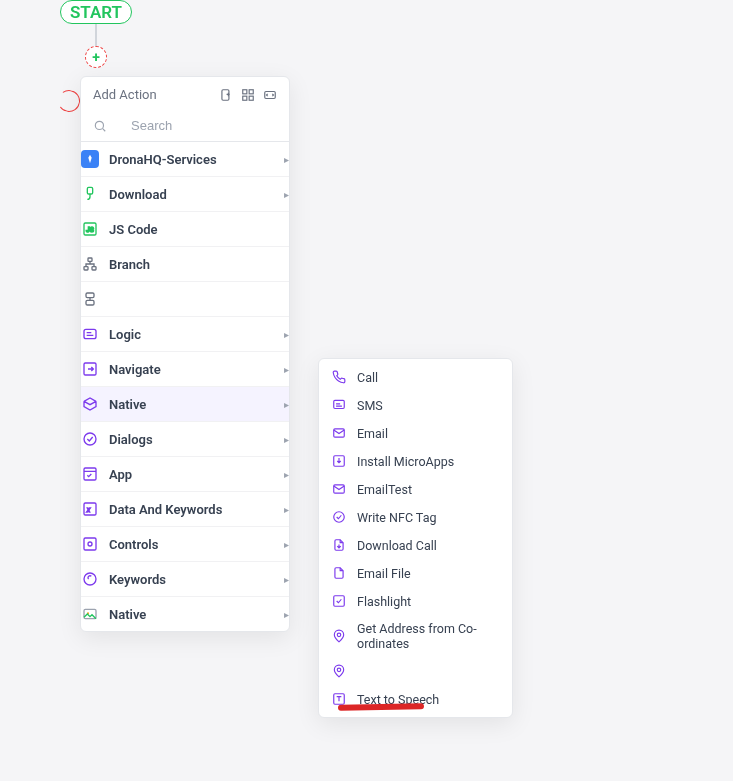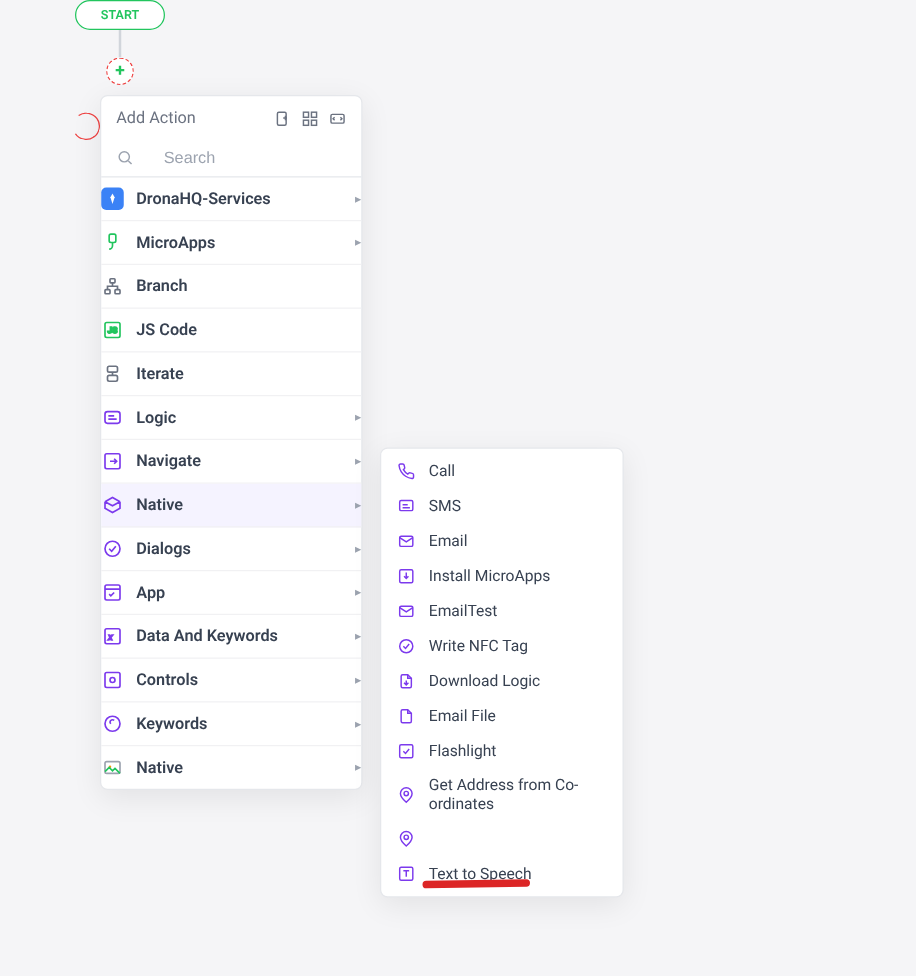--- a/index.html
+++ b/index.html
@@ -15,21 +15,21 @@
   position: absolute;
   left: 60px;
   top: 0;
   width: 72px;
   height: 24px;
   border: 1px solid #22c55e;
   border-radius: 14px;
   display: flex;
   align-items: center;
   justify-content: center;
-  font-size: 10px;
+  font-size: 17px;
   font-weight: 600;
   color: #22c55e;
   background: #fff;
 }
 .vline {
   position: absolute;
   left: 95px;
   top: 24px;
   width: 2px;
   height: 22px;
@@ -122,21 +122,21 @@
 .chev { color: #9ca3af; font-size: 10px; }
 .menu-item.selected { background: #f5f3ff; }
 .dronahq-badge {
   width: 18px; height: 18px;
   background: #3b82f6;
   border-radius: 4px;
   display: flex; align-items: center; justify-content: center;
 }
 .submenu {
   position: absolute;
-  left: 304px;
+  left: 318px;
   top: 358px;
   width: 195px;
   background: #fff;
   border: 1px solid #e5e7eb;
   border-radius: 6px;
   box-shadow: 0 6px 24px rgba(0,0,0,0.08);
   padding: 4px 0;
 }
 .sub-item {
   display: flex;
@@ -227,55 +227,54 @@
     <span class="chev">▸</span>
   </div>
 
   <div class="menu-item">
     <span class="item-icon">
       <svg width="16" height="16" viewBox="0 0 24 24" fill="none" stroke="#22c55e" stroke-width="2">
           <rect x="8" y="2" width="8" height="10" rx="2"></rect>
           <path d="M10 2v-0M14 2v-0M12 12v4a4 4 0 01-4 4"></path>
         </svg>
     </span>
-    <span class="item-label">MicroApps</span>
-    <span class="chev">▸</span>
+    <span class="item-label">Download</span>
+    <span class="chev">▸</span>
+  </div>
+
+  <div class="menu-item">
+    <span class="item-icon">
+      <svg width="16" height="16" viewBox="0 0 24 24" fill="none" stroke="#22c55e" stroke-width="2">
+          <rect x="3" y="3" width="18" height="18" rx="2"></rect>
+          <text x="6" y="16" font-size="10" fill="#22c55e" font-weight="bold">JS</text>
+        </svg>
+    </span>
+    <span class="item-label">JS Code</span>
   </div>
 
   <div class="menu-item">
     <span class="item-icon">
       <svg width="16" height="16" viewBox="0 0 24 24" fill="none" stroke="#6b7280" stroke-width="2">
           <rect x="9" y="3" width="6" height="5" rx="1"></rect>
           <rect x="3" y="16" width="6" height="5" rx="1"></rect>
           <rect x="15" y="16" width="6" height="5" rx="1"></rect>
           <path d="M12 8v4M12 12H6v4M12 12h6v4"></path>
         </svg>
     </span>
     <span class="item-label">Branch</span>
   </div>
 
   <div class="menu-item">
     <span class="item-icon">
-      <svg width="16" height="16" viewBox="0 0 24 24" fill="none" stroke="#22c55e" stroke-width="2">
-          <rect x="3" y="3" width="18" height="18" rx="2"></rect>
-          <text x="6" y="16" font-size="10" fill="#22c55e" font-weight="bold">JS</text>
-        </svg>
-    </span>
-    <span class="item-label">JS Code</span>
-  </div>
-
-  <div class="menu-item">
-    <span class="item-icon">
       <svg width="16" height="16" viewBox="0 0 24 24" fill="none" stroke="#6b7280" stroke-width="2">
           <rect x="6" y="3" width="12" height="7" rx="2"></rect>
           <path d="M12 10v4"></path>
           <rect x="6" y="14" width="12" height="7" rx="2"></rect>
         </svg>
     </span>
-    <span class="item-label">Iterate</span>
   </div>
 
   <div class="menu-item">
     <span class="item-icon">
       <svg width="16" height="16" viewBox="0 0 24 24" fill="none" stroke="#7c3aed" stroke-width="2">
           <rect x="3" y="5" width="18" height="14" rx="3"></rect>
           <path d="M7 10h7M7 14h10"></path>
         </svg>
     </span>
     <span class="item-label">Logic</span>
@@ -425,21 +424,21 @@
       </span>
     <span>Write NFC Tag</span>
   </div>
   <div class="sub-item">
     <span class="sub-icon">
         <svg width="14" height="14" viewBox="0 0 24 24" fill="none" stroke="#7c3aed" stroke-width="2">
           <path d="M14 3H7a2 2 0 00-2 2v14a2 2 0 002 2h10a2 2 0 002-2V8l-5-5z"></path>
           <path d="M14 3v5h5M12 11v6M9 14l3 3 3-3"></path>
         </svg>
       </span>
-    <span>Download Logic</span>
+    <span>Download Call</span>
   </div>
   <div class="sub-item">
     <span class="sub-icon">
         <svg width="14" height="14" viewBox="0 0 24 24" fill="none" stroke="#7c3aed" stroke-width="2">
           <path d="M14 3H7a2 2 0 00-2 2v14a2 2 0 002 2h10a2 2 0 002-2V8l-5-5z"></path>
           <path d="M14 3v5h5"></path>
         </svg>
       </span>
     <span>Email File</span>
   </div>

